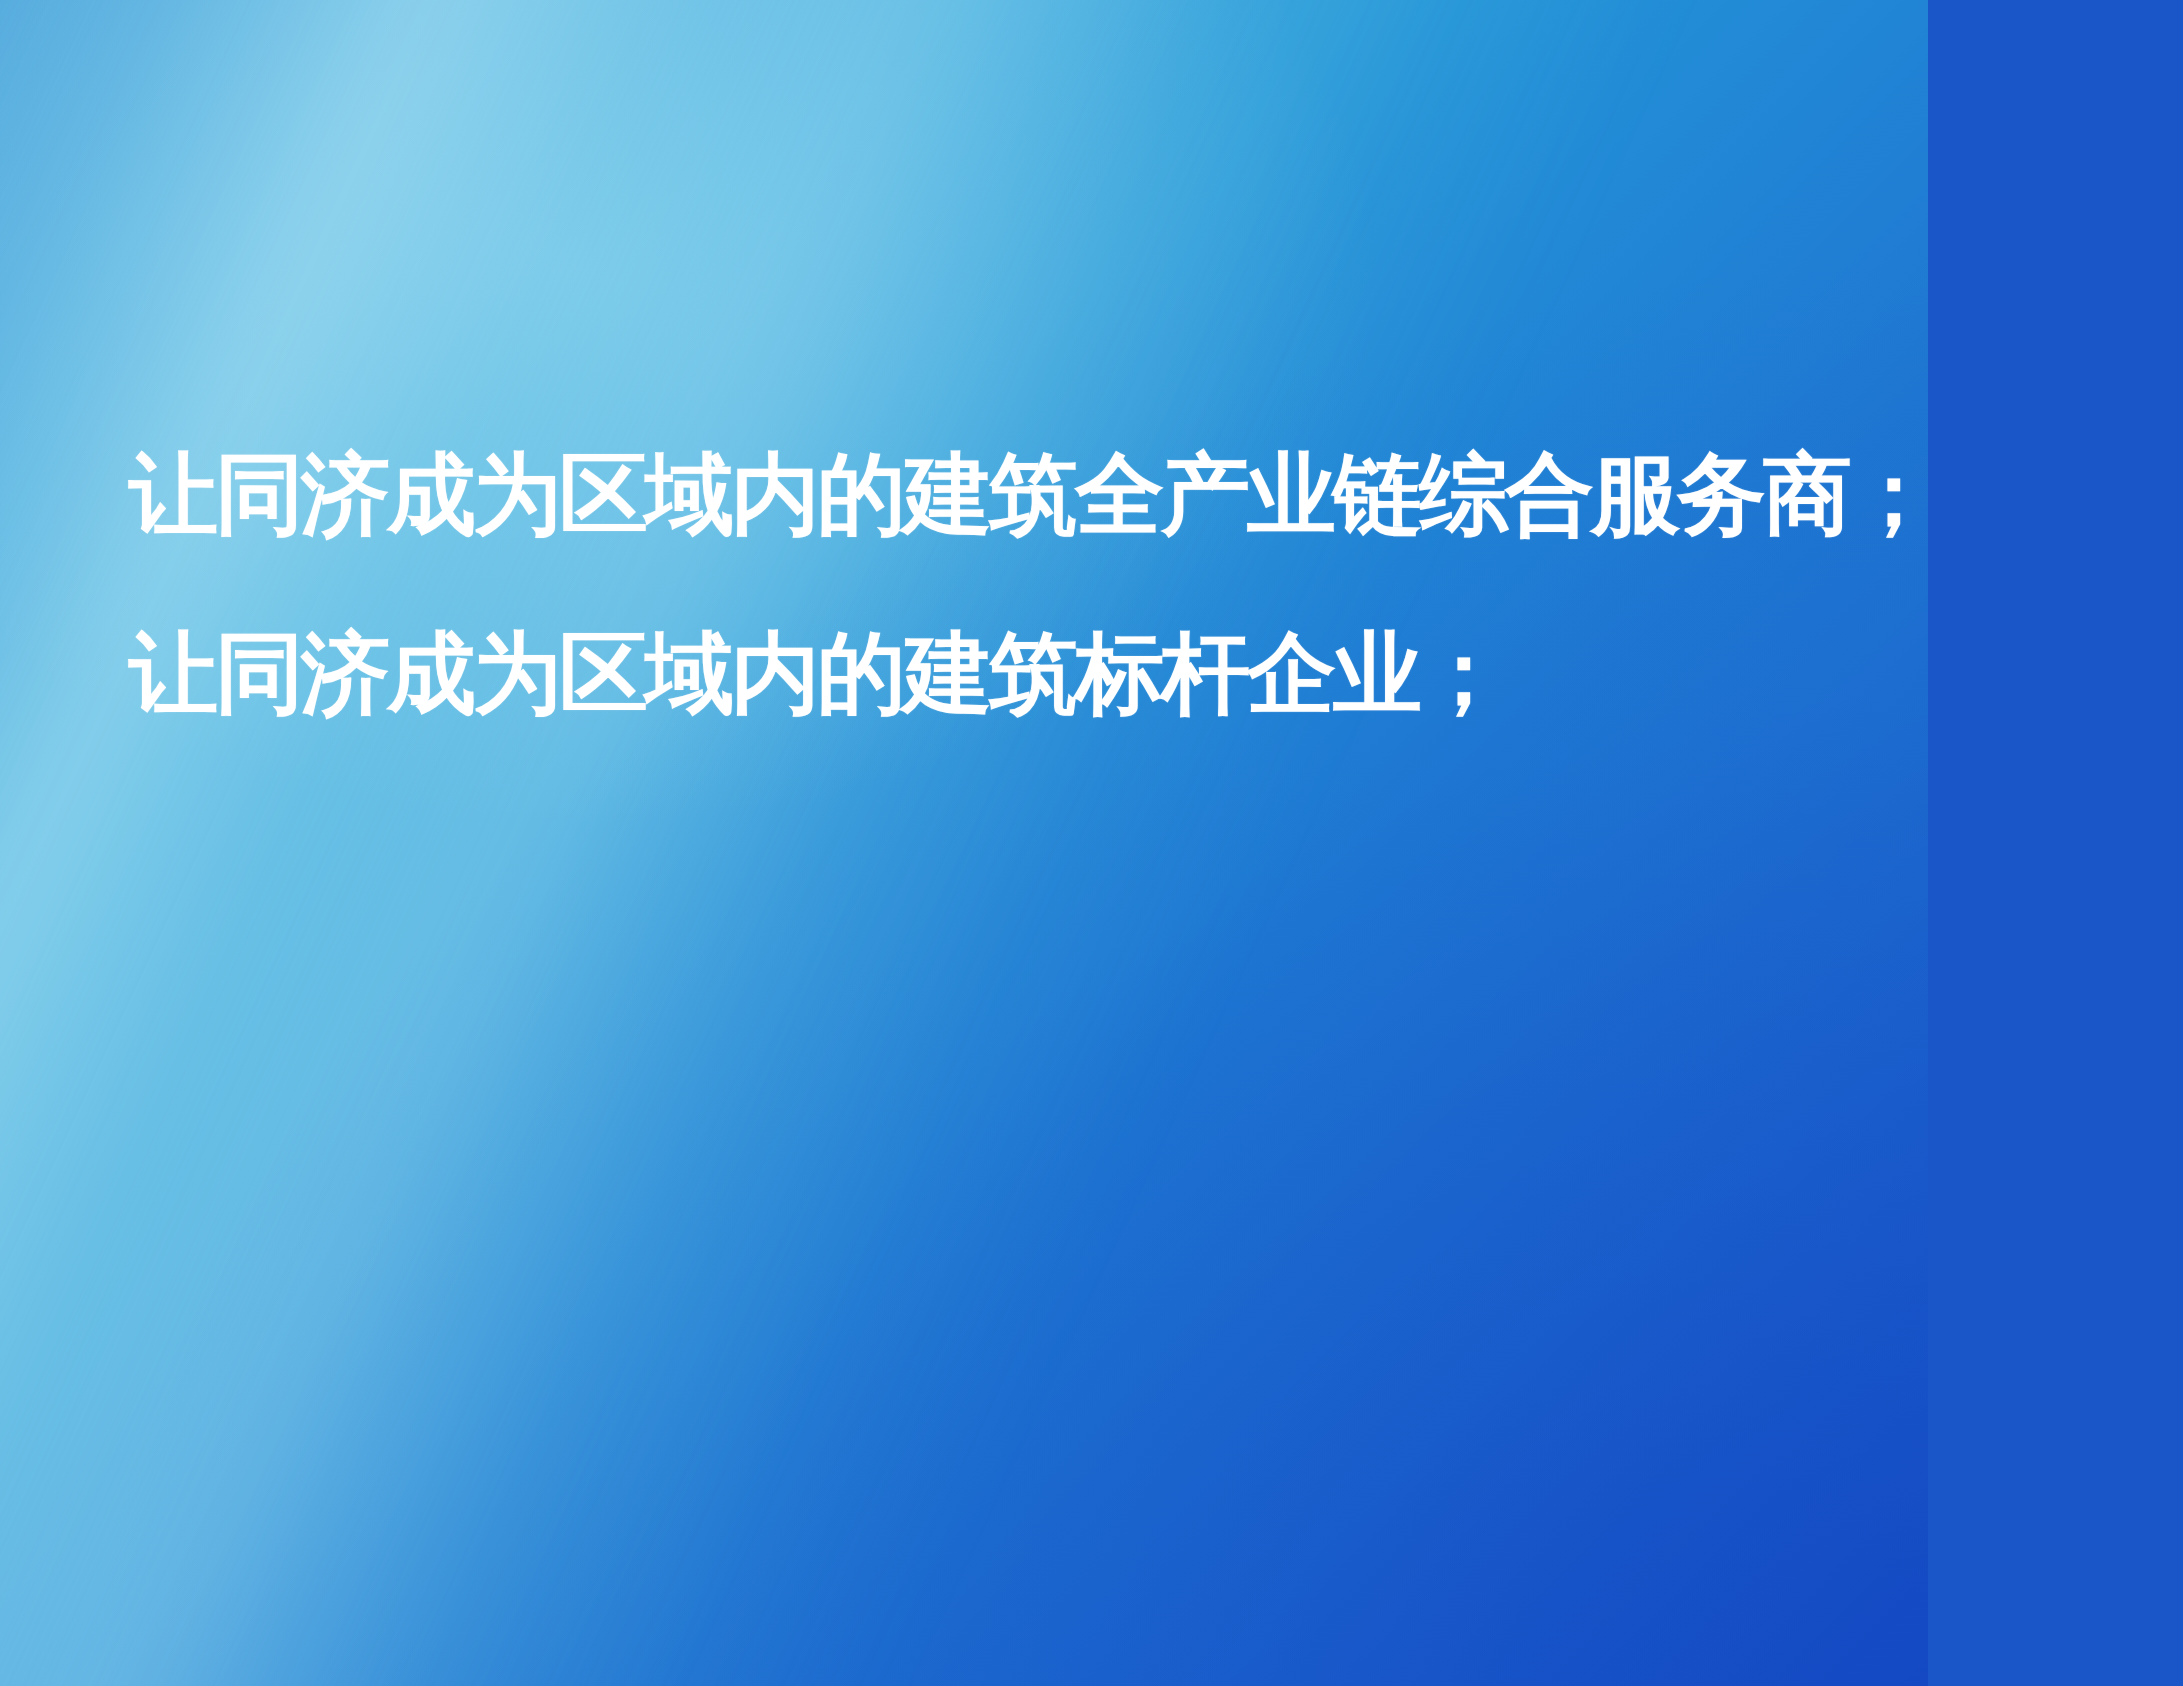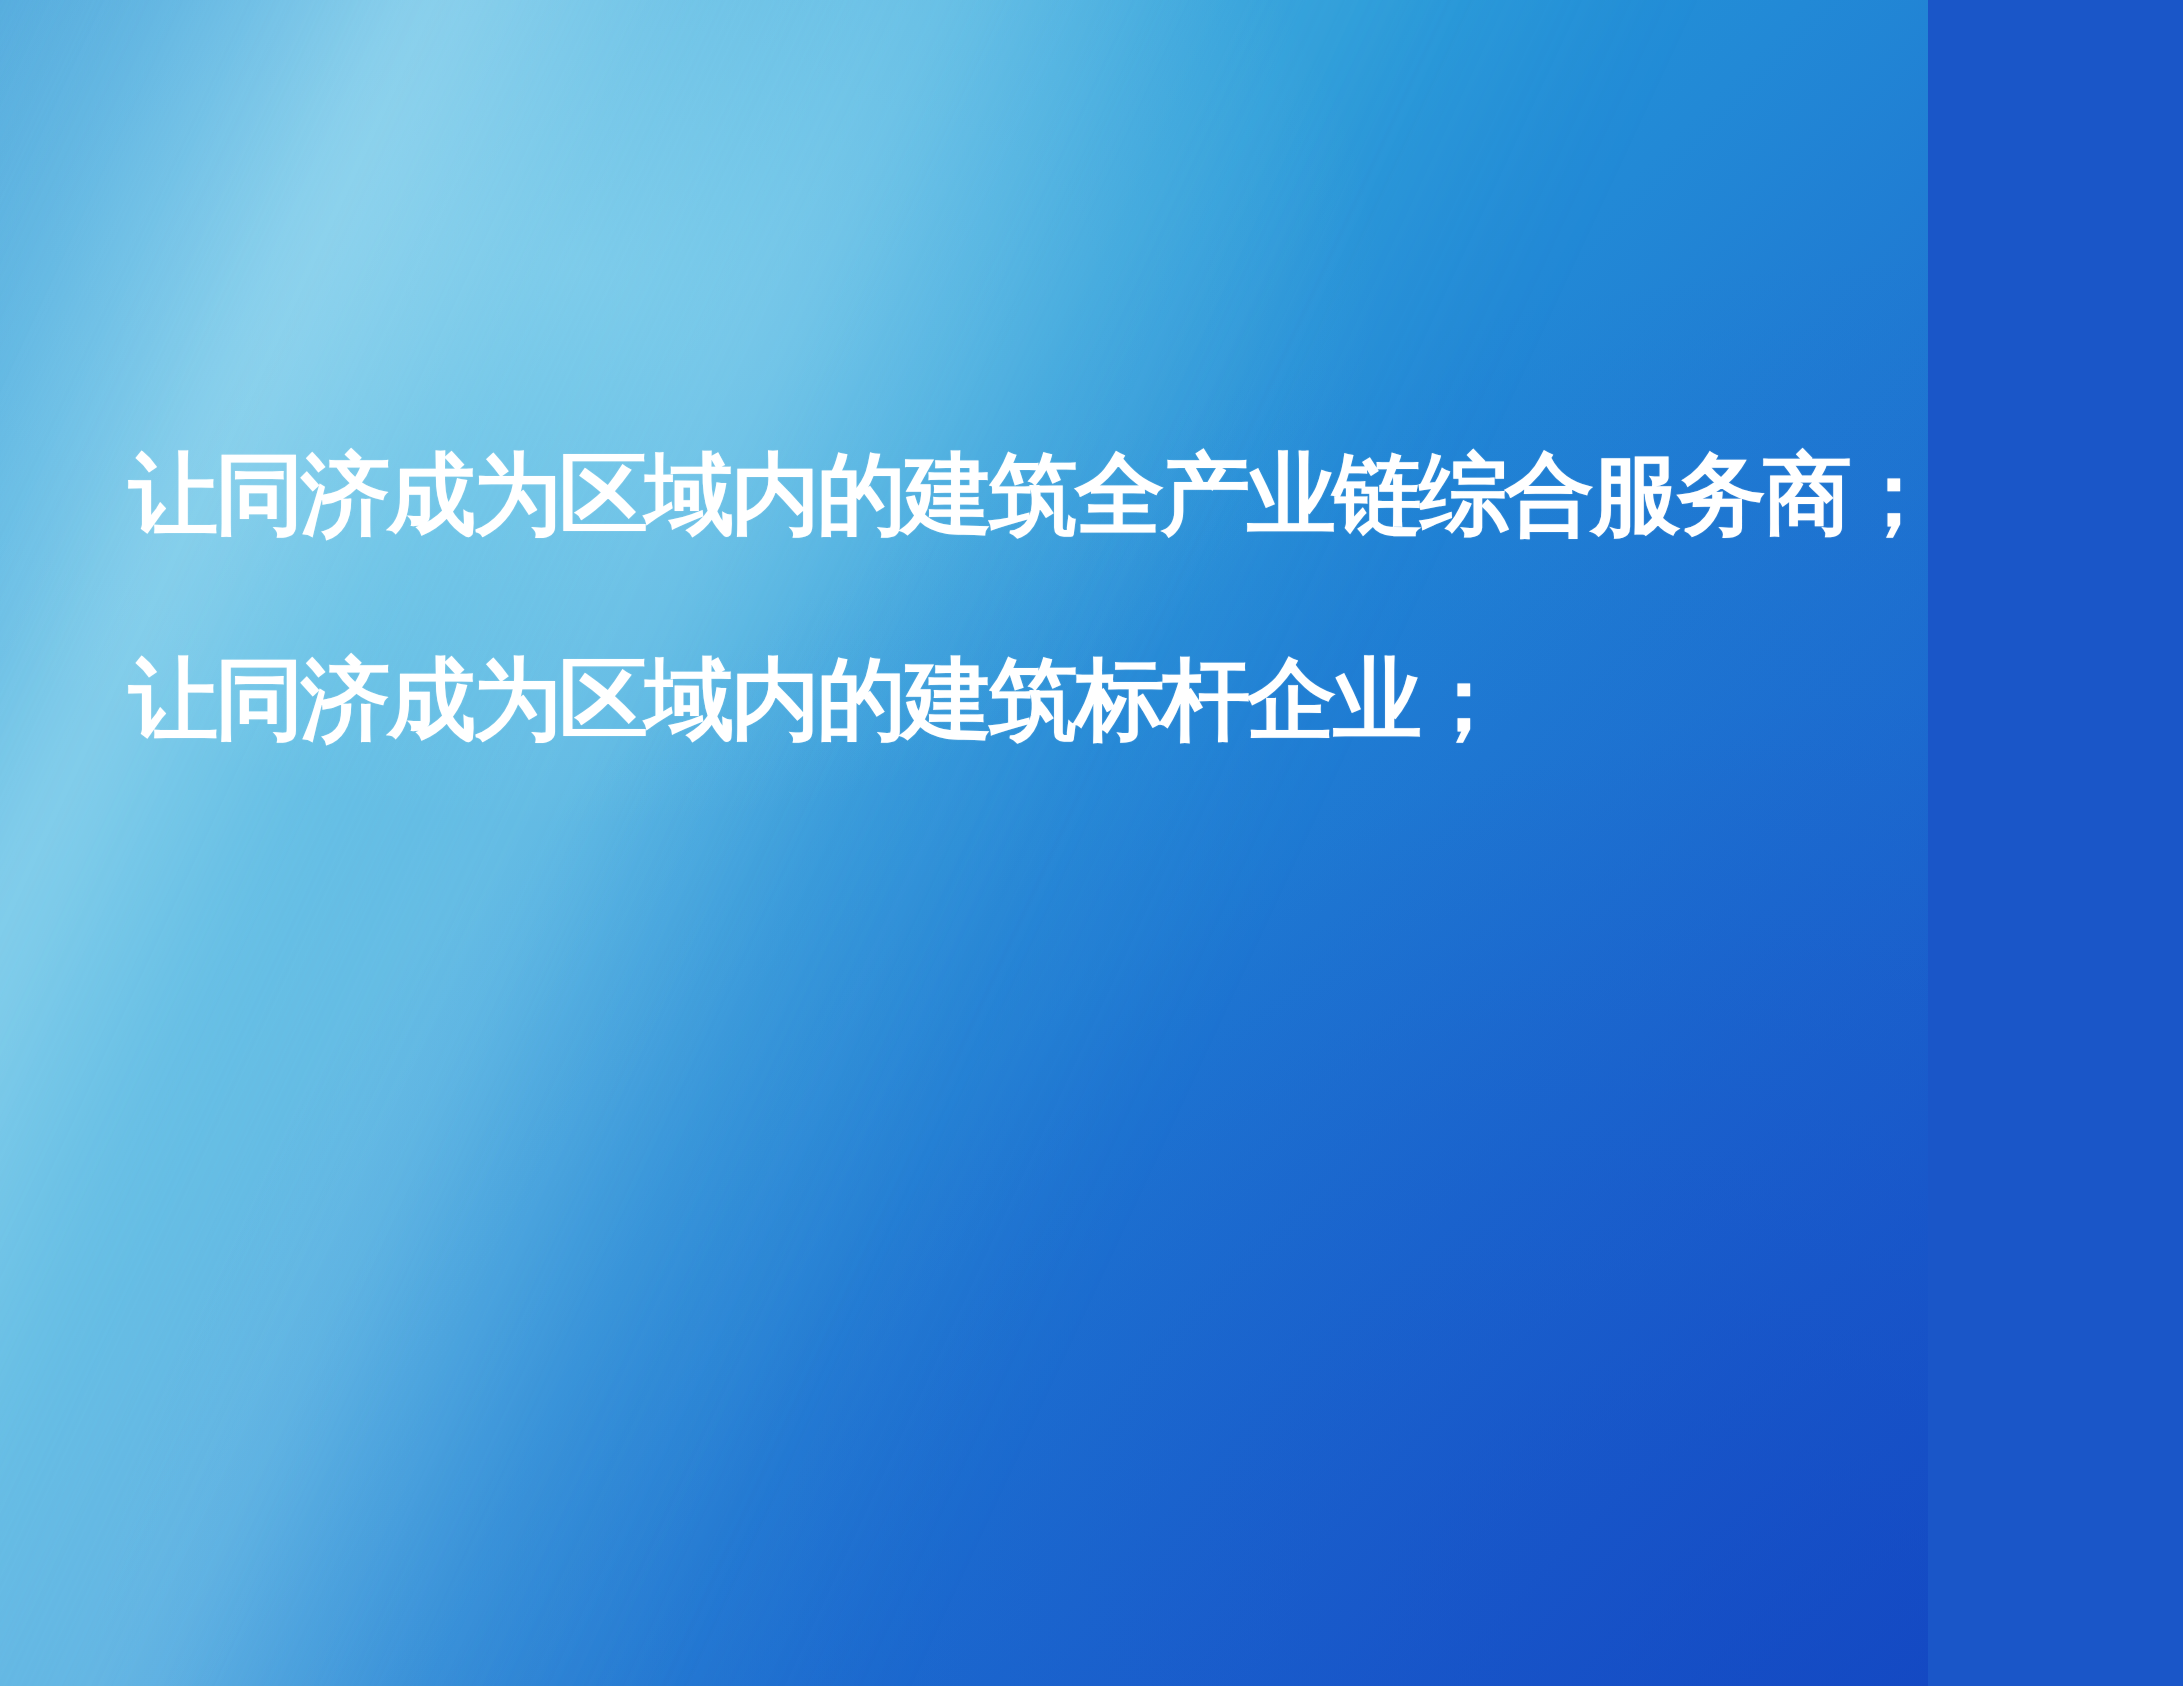--- a/index.html
+++ b/index.html
@@ -114,21 +114,21 @@
     font-weight: 700;
     font-size: 89px;
     line-height: 90px;
     letter-spacing: -3px;
     white-space: nowrap;
     text-shadow: 0 0 1.5px rgba(255,255,255,0.35);
     font-family: "DejaVu Sans", "Liberation Sans", sans-serif;
   }
 
   .vision-line + .vision-line {
-    margin-top: 115px;
+    margin-top: 89px;
   }
 </style>
 </head>
 <body>
 
 <div id="slide">
 
   <div class="streaks streak-broad"></div>
   <div class="streaks streak-upper"></div>
   <div class="streaks streak-lower"></div>

